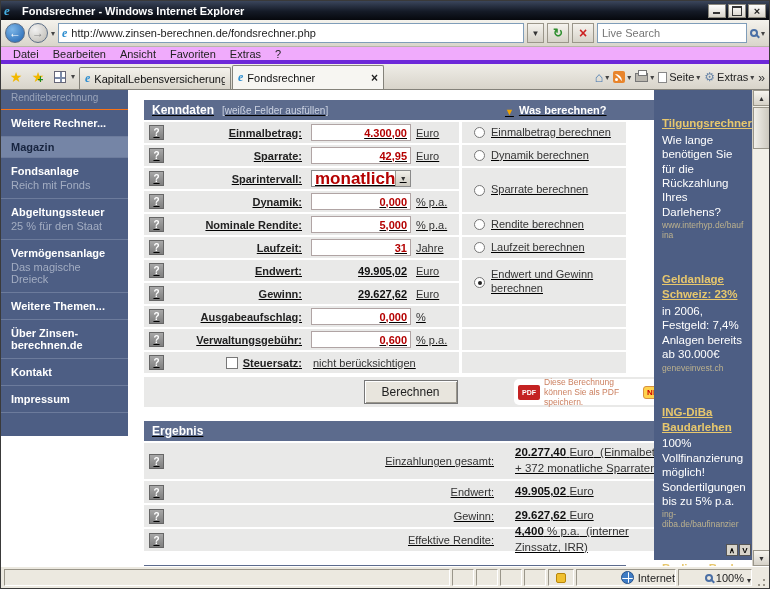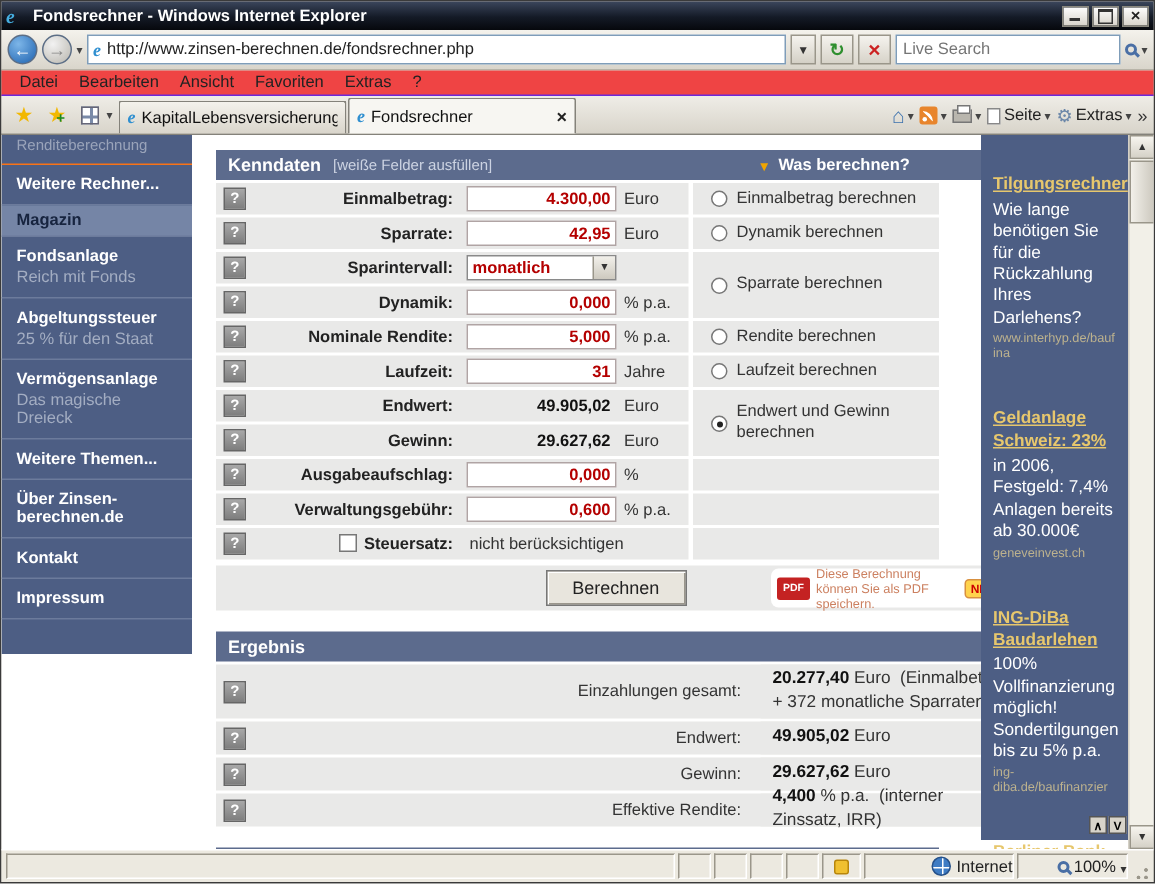--- a/index.html
+++ b/index.html
@@ -30,21 +30,21 @@
   .combo-drop::before { content:"▼"; color:#333; }
   .tool-sq { width:22px; height:20px; background:linear-gradient(#f5f3ee,#d7d3c9); border:1px solid #9a968a; display:flex; align-items:center; justify-content:center; font-size:12px; font-weight:bold; }
   .glyph-refresh::before { content:"↻"; color:#2f8f2f; }
   .glyph-stop::before { content:"×"; color:#c22; font-size:14px; }
   .searchbox { width:150px; height:20px; background:#fff; border:1px solid #7f9db9; display:flex; align-items:center; padding:0 4px; }
   .searchbox input { border:none; outline:none; width:100%; font-size:11px; color:#888; font-family:"Liberation Sans",sans-serif; background:transparent; }
   .mag { width:8px; height:8px; border:2px solid #4a6fa5; border-radius:50%; position:relative; display:inline-block; }
   .mag::after { content:""; position:absolute; width:5px; height:2px; background:#4a6fa5; right:-4px; bottom:-2px; transform:rotate(45deg); }
 
   
-  .menubar { height:17px; background:#ef4444; display:flex; align-items:center; gap:2px; padding:0 6px; flex:none; border-bottom:1px solid #6d28d9; }
+  .menubar { height:17px; background:#f0abfc; display:flex; align-items:center; gap:2px; padding:0 6px; flex:none; border-bottom:4px solid #6d28d9; }
   .menu-item { font-size:11px; color:#222; padding:1px 6px; }
 
   
   .tabbar { height:26px; background:linear-gradient(#efede7,#d8d4ca); display:flex; align-items:flex-end; padding:0 4px; flex:none; border-bottom:1px solid #84827a; }
   .favbtn { width:22px; height:22px; display:flex; align-items:center; justify-content:center; margin-bottom:1px; }
   .i-star::before { content:"★"; color:#f2b800; font-size:14px; }
   .i-starplus { position:relative; }
   .i-starplus::before { content:"★"; color:#f2b800; font-size:14px; }
   .i-starplus::after { content:"+"; color:#1d8a1d; font-size:10px; font-weight:bold; position:absolute; right:1px; bottom:1px; }
   .i-grid { width:12px; height:12px; display:inline-block; background:
@@ -74,39 +74,39 @@
 
   
   .sidebar { position:absolute; left:0; top:0; width:127px; height:346px; background:#4d5e84; color:#fff; }
   .sb-partial { padding:2px 10px 6px; font-size:10px; color:#9aa4ba; border-bottom:1px solid #f97316; }
   .sb-link { padding:7px 10px; border-bottom:1px solid #6c7b9c; font-size:11px; font-weight:bold; color:#fff; }
   .sb-link .sub { font-weight:normal; color:#a3adc2; margin-top:2px; }
   .sb-head { padding:4px 10px; background:#7585a6; color:#17243f; font-weight:bold; font-size:11px; border-bottom:1px solid #6c7b9c; }
 
   
   .main { position:absolute; left:127px; top:0; width:524px; height:100%; background:#fff; padding:10px 0 0 16px; }
-  .panel { width:533px; }
+  .panel { width:533px;text-decoration:underline; }
   .p-head { height:20px; background:#5c6b8d; display:flex; align-items:center; padding:0 8px; color:#fff; }
   .p-title { font-size:12px; font-weight:bold; }
   .p-hint { font-size:10px; color:#ccd3e2; margin-left:8px; }
   .p-right { margin-left:auto; width:164px; display:flex; align-items:center; gap:5px; }
   .tri-orange::before { content:"▼"; color:#f0a500; font-size:9px; }
   .p-was { font-size:11px; font-weight:bold; color:#fff; }
 
   .p-body { display:flex; margin-top:2px; }
   .col-left { width:315px; }
   .col-right { width:164px; margin-left:3px; }
 
   .frow { height:21px; background:#e9e9e8; display:flex; align-items:center; margin-bottom:2px; padding-left:5px; }
   .helpbtn { width:15px; height:15px; background:linear-gradient(#a8a8a8,#7e7e7e); border:1px solid #666; color:#fff; font-size:10px; font-weight:bold; display:flex; align-items:center; justify-content:center; flex:none; }
   .helpbtn::before { content:"?"; }
   .flabel { flex:1; text-align:right; font-size:11px; font-weight:bold; color:#222; padding-right:9px; white-space:nowrap; }
   .finput { width:100px; height:17px; border:1px solid #b0a4a4; background:#fff; font-size:11px; font-weight:bold; color:#b40000; text-align:right; padding:0 3px; font-family:"Liberation Sans",sans-serif; flex:none; }
   .fselect { width:100px; height:17px; border:1px solid #8a8a8a; background:#fff; display:flex; align-items:center; flex:none; }
-  .fselect .sel-text { flex:1; font-size:11px; font-weight:bold; color:#b40000; padding-left:3px; }
+  .fselect .sel-text { flex:1; font-size:17px; font-weight:bold; color:#b40000; padding-left:3px; }
   .sel-arrow { width:15px; height:15px; background:linear-gradient(#f2f0ea,#cdc9bf); border-left:1px solid #9a968a; display:flex; align-items:center; justify-content:center; font-size:7px; }
   .sel-arrow::before { content:"▼"; color:#333; }
   .fro-val { width:100px; text-align:right; font-size:11px; font-weight:bold; color:#111; padding-right:4px; flex:none; }
   .funit { width:48px; font-size:11px; color:#333; padding-left:5px; flex:none; }
   .chk { width:12px; height:12px; background:#fff; border:1px solid #777; display:inline-block; vertical-align:-2px; margin-right:5px; }
   .fvaltext { width:148px; font-size:11px; color:#333; padding-left:2px; flex:none; }
 
   .rc { background:#e9e9e8; margin-bottom:2px; display:flex; align-items:center; padding-left:12px; }
   .rc21 { height:21px; } .rc44 { height:44px; }
   .radio { width:11px; height:11px; border-radius:50%; background:#fff; border:1px solid #777; flex:none; position:relative; }

